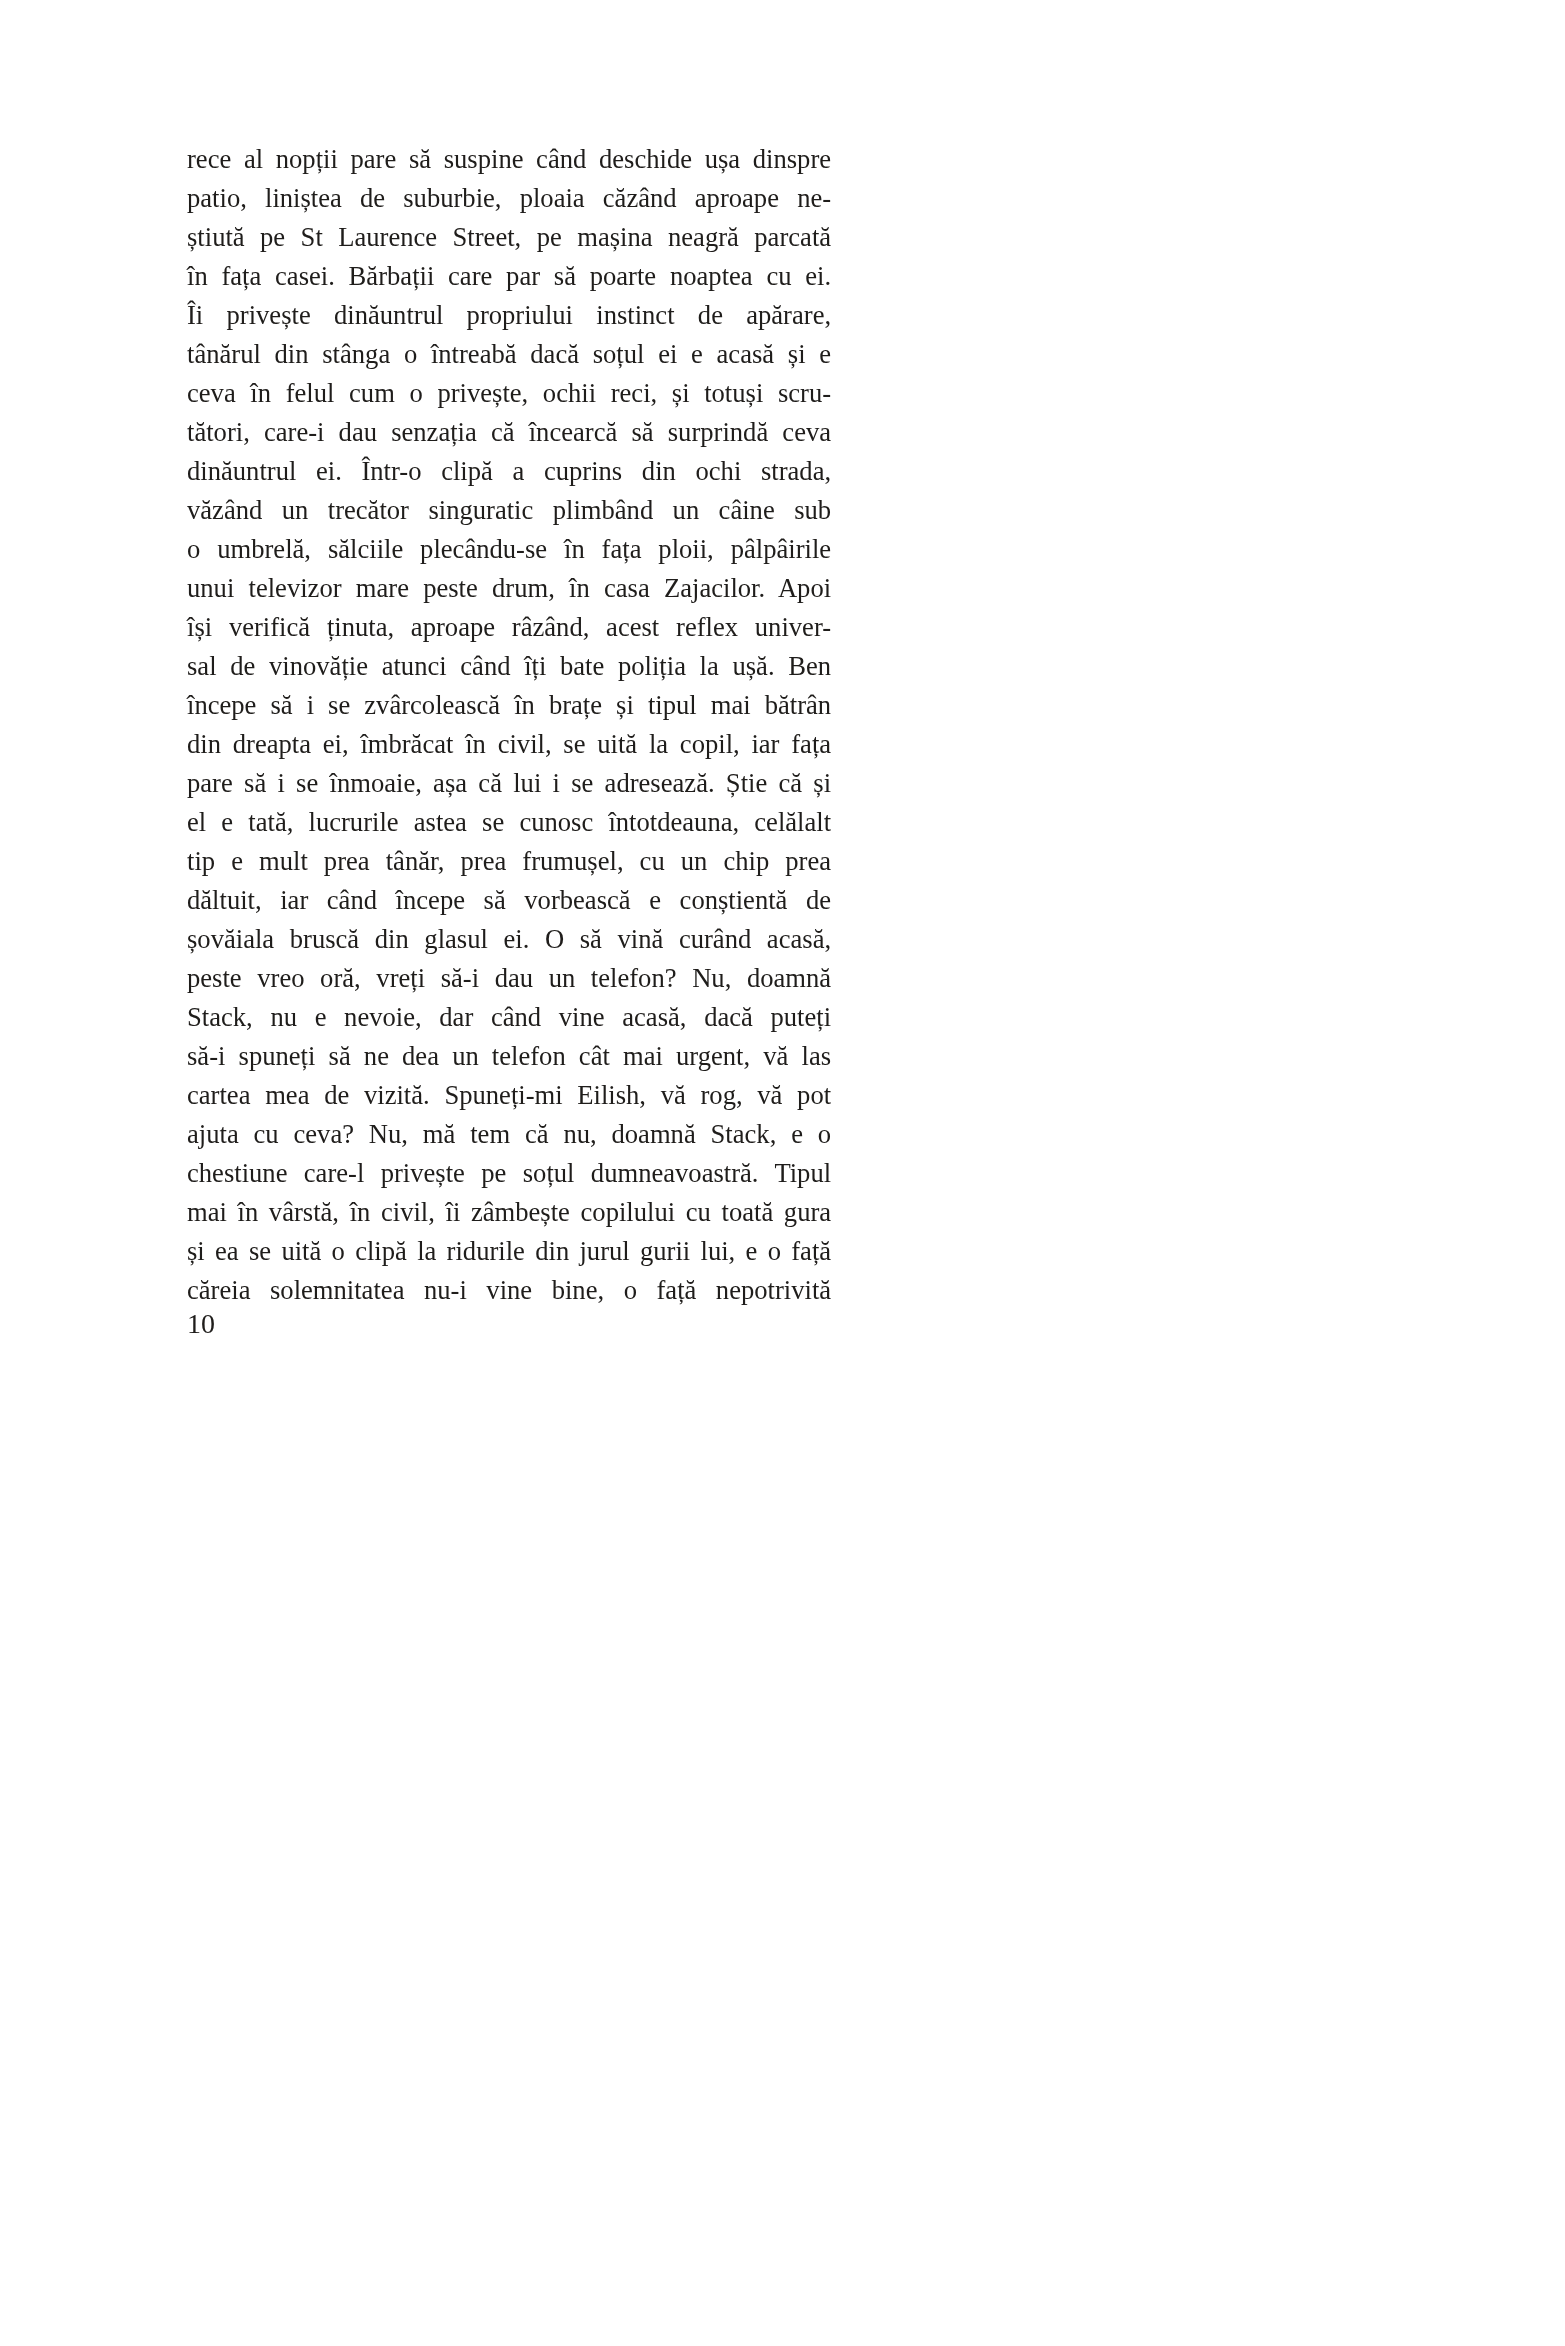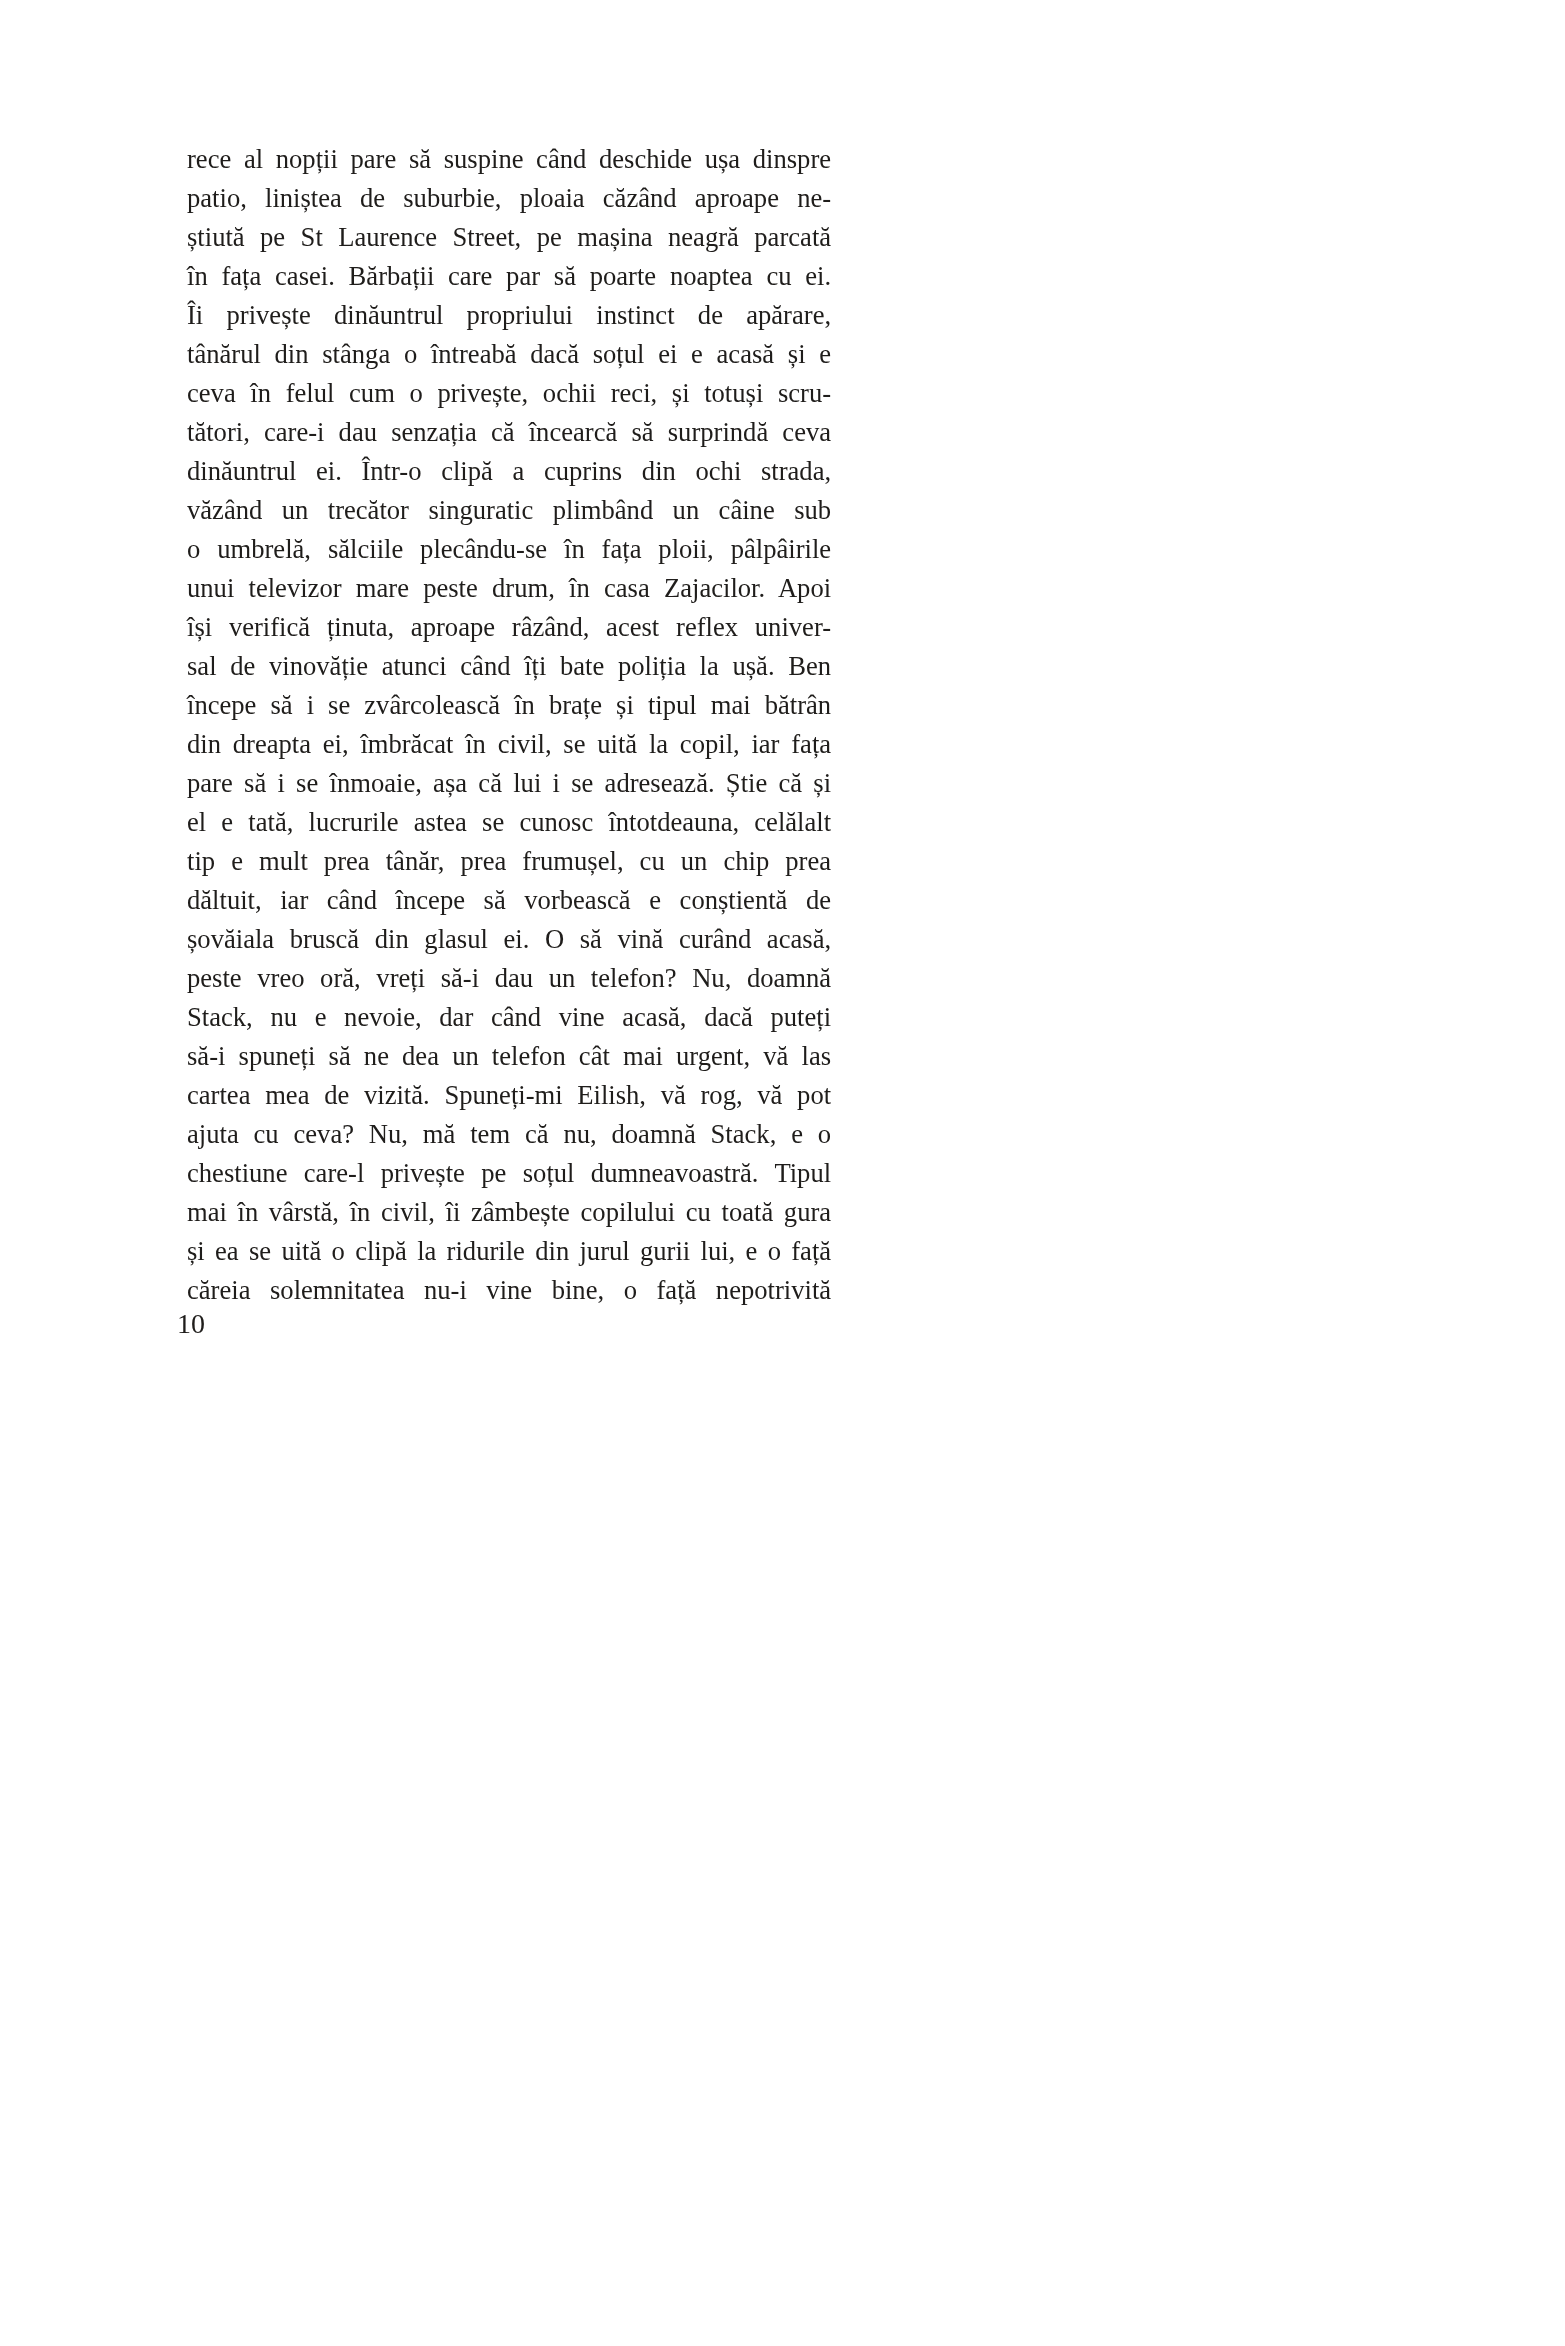--- a/index.html
+++ b/index.html
@@ -26,21 +26,21 @@
   }
   .text-block .line {
     font-size: 28px;
     line-height: 39px;
     text-align: justify;
     text-align-last: justify;
     word-spacing: normal;
   }
   .page-number {
     position: absolute;
-    left: 177px;
+    left: 187px;
     top: 1304px;
     font-size: 28px;
     line-height: 39px;
   }
 </style>
 </head>
 <body>
 
 <div class="page">
   <div class="text-block">

